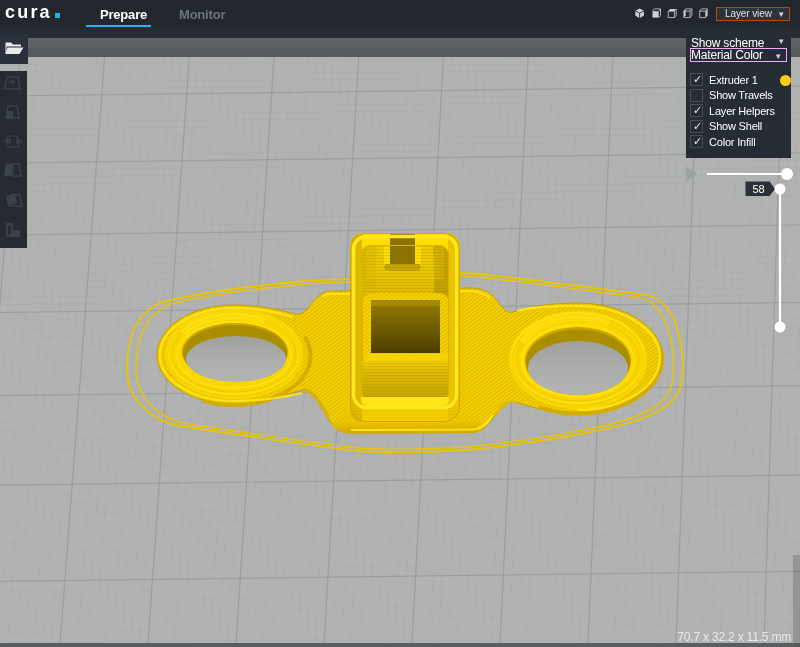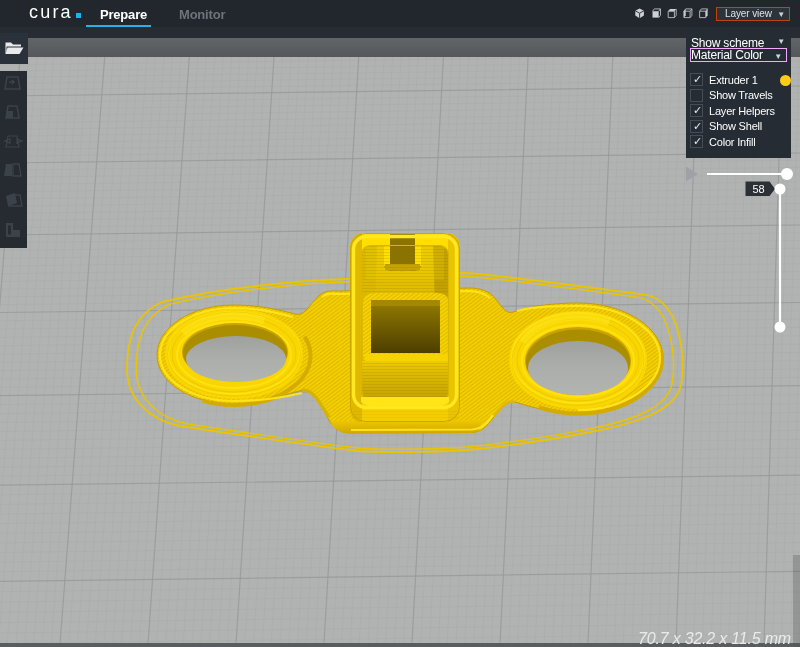--- a/index.html
+++ b/index.html
@@ -3,37 +3,37 @@
 <style>
 * { margin:0; padding:0; box-sizing:border-box; }
 body { width:800px; height:647px; overflow:hidden; position:relative;
   font-family:"Liberation Sans", sans-serif; background:#b1b3b2; }
 #darkstrip { position:absolute; left:0; top:27px; width:800px; height:11px; background:#272c32; }
 #farband { position:absolute; left:0; top:38px; width:800px; height:19px;
   background:linear-gradient(#626568,#55585b); }
 #frontband { position:absolute; left:0; top:643px; width:800px; height:4px; background:#5a5d5f; }
 #rightshade { position:absolute; right:0; top:555px; width:7px; height:92px; background:rgba(80,82,84,.30); }
 #header { position:absolute; left:0; top:0; width:800px; height:27px; background:#22272e; }
-#logo { position:absolute; left:5px; top:2px; font-size:18px; font-weight:normal; color:#fff; letter-spacing:2.2px;margin-left:24px; }
+#logo { position:absolute; left:5px; top:2px; font-size:18px; font-weight:bold; color:#fff; letter-spacing:2.2px; }
 #logo span { display:inline-block; width:5px; height:5px; background:#19b5e9; margin-left:3px; }
 .tab { position:absolute; top:7px; font-size:13px; font-weight:bold; white-space:nowrap; letter-spacing:-0.2px; }
 #tab-prepare { left:100px; width:38px; text-align:center; color:#ffffff; }
 #tab-monitor { left:179px; width:38px; text-align:left; color:#6c737a; }
 #tab-underline { position:absolute; left:86px; top:24.5px; width:65px; height:2.5px; background:#28b2e6; }
 #viewsel { position:absolute; left:716px; top:6.5px; width:74px; height:14px; background:#2d333b;
   border:1px solid #c2410c; color:#dfe2e5; font-size:10px; padding-left:8px; line-height:12px; white-space:nowrap; letter-spacing:-0.1px; }
 #viewsel .chev { position:absolute; right:4px; top:1px; font-size:8px; color:#cfd3d7; }
 #openbtn { position:absolute; left:0; top:33px; width:28px; height:31px; background:#2b313a; }
 #toolbar { position:absolute; left:0; top:71px; width:27px; height:177px; background:#262b32; }
 #panel { position:absolute; left:686px; top:28px; width:105px; height:130px; background:#262c34; color:#fff; font-size:11px; letter-spacing:-0.2px; }
 .prow { position:relative; height:15.5px; white-space:nowrap; }
 .cb { position:absolute; left:0; top:0.5px; width:13px; height:13px; border:1px solid #454d57; background:#262c34; }
 .cb.checked::after { content:"\2713"; position:absolute; left:2px; top:-1px; color:#e8eaec; font-size:11px; }
 .lbl { position:absolute; left:19px; top:1px; color:#fff; }
-#dimtext { position:absolute; right:9px; top:630px; font-size:16px; letter-spacing:-0.2px; color:#e9ebeb; white-space:nowrap;font-style:italic; }
+#dimtext { position:absolute; right:9px; top:630px; font-size:12px; letter-spacing:-0.2px; color:#e9ebeb; white-space:nowrap; }
 svg { display:block; }
 </style></head>
 <body>
 <svg style="position:absolute;left:0;top:0" width="800" height="647" viewBox="0 0 800 647">
 <path d="M28.4 57.0L-19.4 647.0M36.9 57.0L-10.6 647.0M45.4 57.0L-1.8 647.0M53.8 57.0L7.0 647.0M62.3 57.0L15.8 647.0M70.8 57.0L24.6 647.0M79.2 57.0L33.4 647.0M87.7 57.0L42.2 647.0M96.2 57.0L51.0 647.0M113.1 57.0L68.6 647.0M121.6 57.0L77.4 647.0M130.1 57.0L86.2 647.0M138.5 57.0L95.0 647.0M147.0 57.0L103.8 647.0M155.5 57.0L112.6 647.0M163.9 57.0L121.4 647.0M172.4 57.0L130.2 647.0M180.9 57.0L139.0 647.0M197.8 57.0L156.6 647.0M206.3 57.0L165.4 647.0M214.8 57.0L174.2 647.0M223.2 57.0L183.0 647.0M231.7 57.0L191.8 647.0M240.2 57.0L200.6 647.0M248.6 57.0L209.4 647.0M257.1 57.0L218.2 647.0M265.6 57.0L227.0 647.0M282.5 57.0L244.6 647.0M291.0 57.0L253.4 647.0M299.5 57.0L262.2 647.0M307.9 57.0L271.0 647.0M316.4 57.0L279.8 647.0M324.9 57.0L288.6 647.0M333.3 57.0L297.4 647.0M341.8 57.0L306.2 647.0M350.3 57.0L315.0 647.0M367.2 57.0L332.6 647.0M375.7 57.0L341.4 647.0M384.2 57.0L350.2 647.0M392.6 57.0L359.0 647.0M401.1 57.0L367.8 647.0M409.6 57.0L376.6 647.0M418.0 57.0L385.4 647.0M426.5 57.0L394.2 647.0M435.0 57.0L403.0 647.0M451.9 57.0L420.6 647.0M460.4 57.0L429.4 647.0M468.9 57.0L438.2 647.0M477.3 57.0L447.0 647.0M485.8 57.0L455.8 647.0M494.3 57.0L464.6 647.0M502.7 57.0L473.5 647.0M511.2 57.0L482.3 647.0M519.7 57.0L491.1 647.0M536.6 57.0L508.7 647.0M545.1 57.0L517.5 647.0M553.6 57.0L526.3 647.0M562.0 57.0L535.1 647.0M570.5 57.0L543.9 647.0M579.0 57.0L552.7 647.0M587.4 57.0L561.5 647.0M595.9 57.0L570.3 647.0M604.4 57.0L579.1 647.0M621.3 57.0L596.7 647.0M629.8 57.0L605.5 647.0M638.2 57.0L614.3 647.0M646.7 57.0L623.1 647.0M655.2 57.0L631.9 647.0M663.7 57.0L640.7 647.0M672.1 57.0L649.5 647.0M680.6 57.0L658.3 647.0M689.1 57.0L667.1 647.0M706.0 57.0L684.7 647.0M714.5 57.0L693.5 647.0M722.9 57.0L702.3 647.0M731.4 57.0L711.1 647.0M739.9 57.0L719.9 647.0M748.4 57.0L728.7 647.0M756.8 57.0L737.5 647.0M765.3 57.0L746.3 647.0M773.8 57.0L755.1 647.0M790.7 57.0L772.7 647.0M799.2 57.0L781.5 647.0M807.6 57.0L790.3 647.0M816.1 57.0L799.1 647.0M824.6 57.0L807.9 647.0M833.1 57.0L816.7 647.0M841.5 57.0L825.5 647.0M850.0 57.0L834.3 647.0M858.5 57.0L843.1 647.0M875.4 57.0L860.7 647.0M883.9 57.0L869.5 647.0M892.3 57.0L878.3 647.0M900.8 57.0L887.1 647.0M909.3 57.0L895.9 647.0M917.8 57.0L904.7 647.0M926.2 57.0L913.5 647.0M934.7 57.0L922.3 647.0M943.2 57.0L931.1 647.0M960.1 57.0L948.7 647.0M968.6 57.0L957.5 647.0M977.0 57.0L966.3 647.0M985.5 57.0L975.1 647.0M994.0 57.0L983.9 647.0M1002.5 57.0L992.8 647.0M1010.9 57.0L1001.6 647.0M1019.4 57.0L1010.4 647.0M1027.9 57.0L1019.2 647.0M1044.8 57.0L1036.8 647.0M1053.3 57.0L1045.6 647.0" stroke="#a7a9a8" stroke-width="1" opacity="0.42" fill="none"></path>
 <path d="M0.0 39.9L800.0 29.9M0.0 46.1L800.0 36.1M0.0 52.4L800.0 42.4M0.0 58.6L800.0 48.6M0.0 64.8L800.0 54.8M0.0 71.1L800.0 61.1M0.0 77.3L800.0 67.3M0.0 83.5L800.0 73.5M0.0 89.8L800.0 79.8M0.0 102.7L800.0 92.7M0.0 109.4L800.0 99.4M0.0 116.1L800.0 106.1M0.0 122.8L800.0 112.8M0.0 129.5L800.0 119.5M0.0 136.2L800.0 126.2M0.0 142.9L800.0 132.9M0.0 149.6L800.0 139.6M0.0 156.3L800.0 146.3M0.0 170.2L800.0 160.2M0.0 177.4L800.0 167.4M0.0 184.6L800.0 174.6M0.0 191.8L800.0 181.8M0.0 199.0L800.0 189.0M0.0 206.2L800.0 196.2M0.0 213.4L800.0 203.4M0.0 220.6L800.0 210.6M0.0 227.8L800.0 217.8M0.0 242.8L800.0 232.8M0.0 250.5L800.0 240.5M0.0 258.3L800.0 248.3M0.0 266.0L800.0 256.0M0.0 273.7L800.0 263.7M0.0 281.5L800.0 271.5M0.0 289.2L800.0 279.2M0.0 297.0L800.0 287.0M0.0 304.7L800.0 294.7M0.0 320.8L800.0 310.8M0.0 329.1L800.0 319.1M0.0 337.4L800.0 327.4M0.0 345.7L800.0 335.7M0.0 354.1L800.0 344.1M0.0 362.4L800.0 352.4M0.0 370.7L800.0 360.7M0.0 379.0L800.0 369.0M0.0 387.4L800.0 377.4M0.0 404.6L800.0 394.6M0.0 413.6L800.0 403.6M0.0 422.5L800.0 412.5M0.0 431.5L800.0 421.5M0.0 440.4L800.0 430.4M0.0 449.4L800.0 439.4M0.0 458.3L800.0 448.3M0.0 467.3L800.0 457.3M0.0 476.2L800.0 466.2M0.0 494.8L800.0 484.8M0.0 504.4L800.0 494.4M0.0 514.0L800.0 504.0M0.0 523.6L800.0 513.6M0.0 533.3L800.0 523.3M0.0 542.9L800.0 532.9M0.0 552.5L800.0 542.5M0.0 562.1L800.0 552.1M0.0 571.7L800.0 561.7M0.0 591.7L800.0 581.7M0.0 602.0L800.0 592.0M0.0 612.4L800.0 602.4M0.0 622.7L800.0 612.7M0.0 633.0L800.0 623.0M0.0 643.4L800.0 633.4M0.0 653.7L800.0 643.7M0.0 664.1L800.0 654.1M0.0 674.4L800.0 664.4M0.0 695.9L800.0 685.9M0.0 707.0L800.0 697.0M0.0 718.1L800.0 708.1M0.0 729.2L800.0 719.2M0.0 740.3L800.0 730.3M0.0 751.4L800.0 741.4M0.0 762.6L800.0 752.6M0.0 773.7L800.0 763.7M0.0 784.8L800.0 774.8" stroke="#a7a9a8" stroke-width="1" opacity="0.42" fill="none"></path>
 <path d="M20.0 57.0L-28.2 647.0M104.7 57.0L59.8 647.0M189.3 57.0L147.8 647.0M274.0 57.0L235.8 647.0M358.7 57.0L323.8 647.0M443.4 57.0L411.8 647.0M528.1 57.0L499.9 647.0M612.8 57.0L587.9 647.0M697.5 57.0L675.9 647.0M782.2 57.0L763.9 647.0M866.9 57.0L851.9 647.0M951.6 57.0L939.9 647.0M1036.3 57.0L1028.0 647.0" stroke="#969897" stroke-width="1.2" opacity="0.8" fill="none"></path>
 <path d="M0.0 96.0L800.0 86.0M0.0 163.0L800.0 153.0M0.0 235.0L800.0 225.0M0.0 312.5L800.0 302.5M0.0 395.7L800.0 385.7M0.0 485.2L800.0 475.2M0.0 581.3L800.0 571.3M0.0 684.8L800.0 674.8M0.0 795.9L800.0 785.9M0.0 33.7L800.0 23.7" stroke="#969897" stroke-width="1.2" opacity="0.8" fill="none"></path>
 </svg>
 <div id="darkstrip"></div>

